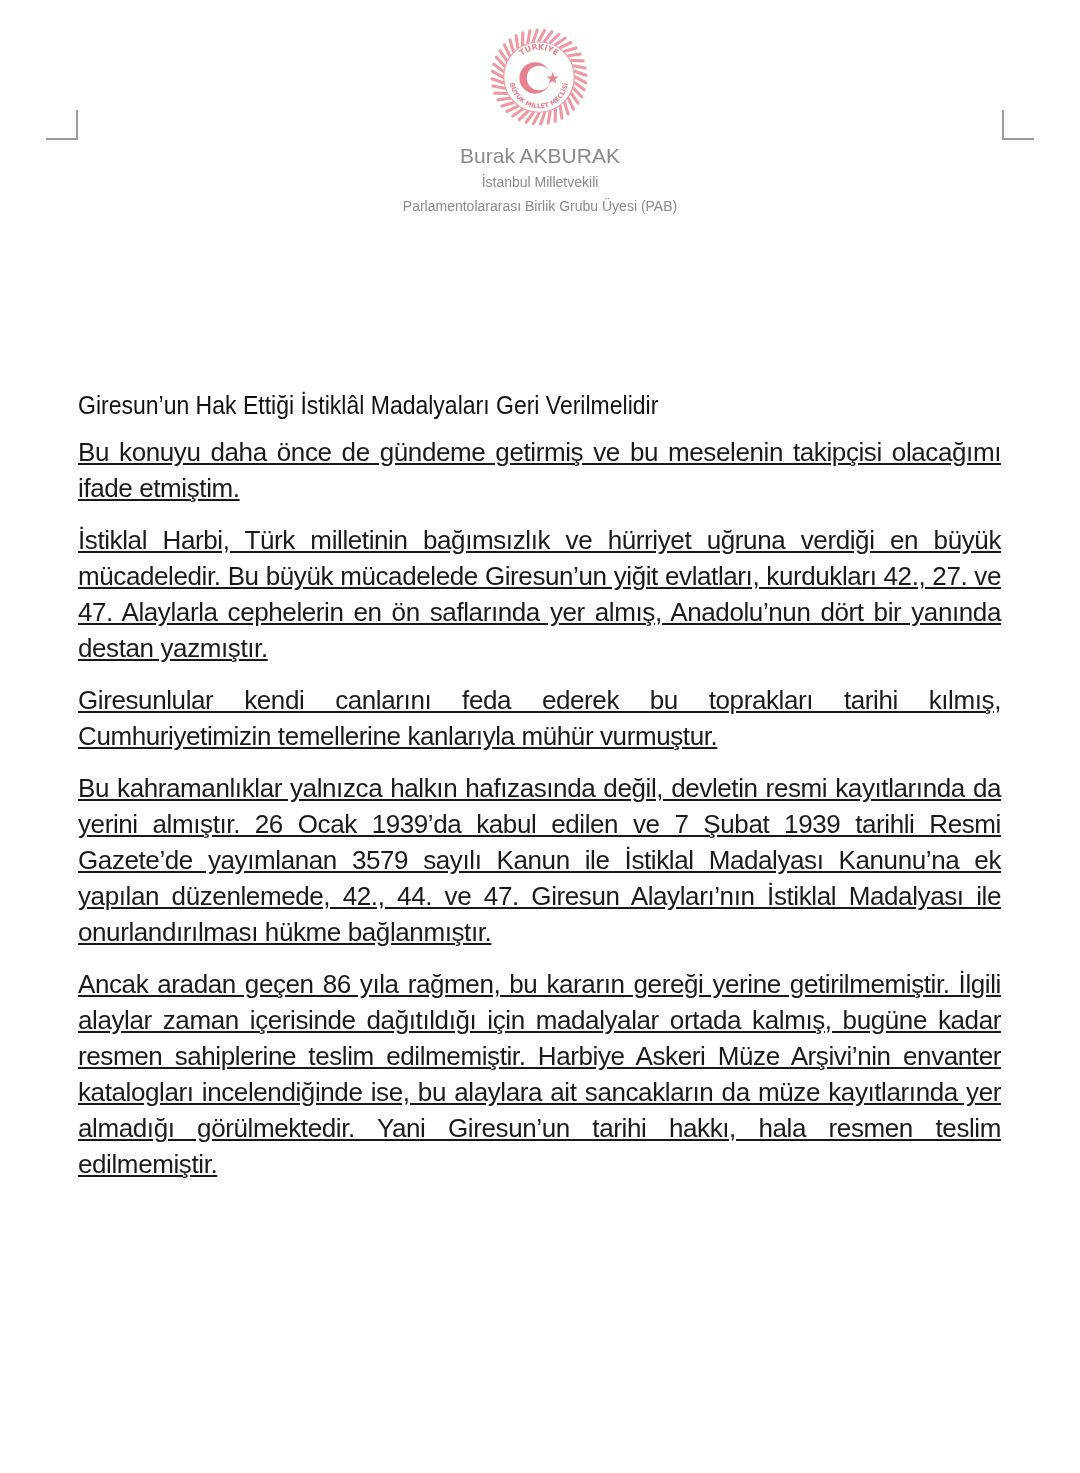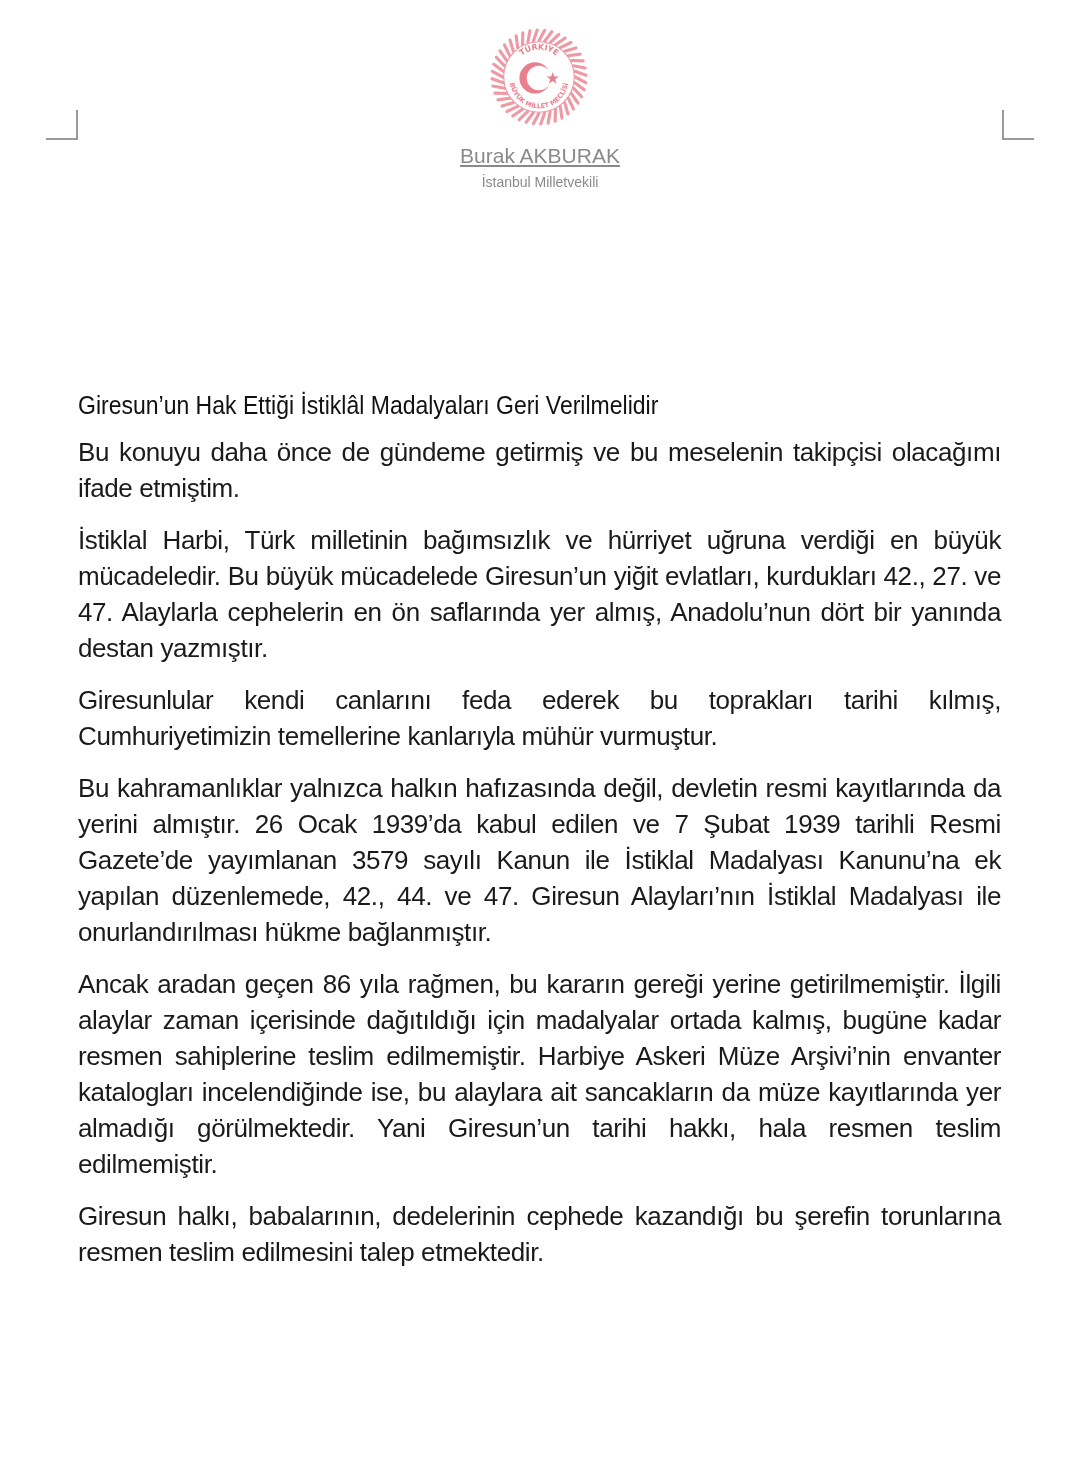--- a/index.html
+++ b/index.html
@@ -3,26 +3,26 @@
 <meta charset="utf-8">
 <style>
   html, body { margin: 0; padding: 0; background: #ffffff; }
   body { width: 1080px; height: 1473px; position: relative; overflow: hidden;
          font-family: "Liberation Sans", sans-serif; color: #1a1a1a; }
   .crop { position: absolute; border-color: #9a9a9a; border-style: solid; }
   .crop-left { left: 46px; top: 110px; width: 30px; height: 28px; border-width: 0 2px 2px 0; }
   .crop-right { left: 1002px; top: 110px; width: 30px; height: 28px; border-width: 0 0 2px 2px; }
   .emblem { position: absolute; left: 490px; top: 28px; width: 98px; height: 98px; }
   .header { position: absolute; top: 142px; left: 0; width: 1080px; text-align: center; color: #8a8a8a; }
-  .header .name { font-size: 21px; line-height: 28px; text-decoration: underline; }
+  .header .name { font-size: 21px; line-height: 28px; }
   .header .line { font-size: 14px; line-height: 24px; }
   .content { position: absolute; left: 78px; top: 388px; width: 923px; }
   .title { font-size: 25px; line-height: 34px; margin: 0 0 12px 0; color: #111; font-weight: normal;
            transform: scaleX(0.92); transform-origin: left; white-space: nowrap; }
-  .para { font-size: 26px; line-height: 36px; text-align: justify; margin: 0 0 16px 0; color: #1a1a1a; letter-spacing: -0.4px; }
+  .para { font-size: 26px; line-height: 36px; text-align: justify; margin: 0 0 16px 0; color: #1a1a1a; letter-spacing: -0.4px; text-decoration: underline; }
 </style>
 </head>
 <body>
 
 <div class="crop crop-left"></div>
 <div class="crop crop-right"></div>
 
 <svg class="emblem" viewBox="0 0 100 100">
   <defs>
     <path id="arcTop" d="M 22 50 A 28 28 0 0 1 78 50"></path>
@@ -78,23 +78,23 @@
     <textPath href="#arcBot" startOffset="50%" text-anchor="middle">BÜYÜK MİLLET MECLİSİ</textPath>
   </text>
   <circle cx="46" cy="51" r="16" fill="#e8808e"></circle>
   <circle cx="50" cy="51" r="12.5" fill="#fff"></circle>
   <polygon points="64,45 65.6,49.5 70.3,49.5 66.5,52.3 67.9,56.8 64,54 60.1,56.8 61.5,52.3 57.7,49.5 62.4,49.5" fill="#e8808e"></polygon>
 </svg>
 
 <div class="header">
   <div class="name">Burak AKBURAK</div>
   <div class="line">İstanbul Milletvekili</div>
+  <div class="line">Parlamentolararası Birlik Grubu Üyesi (PAB)</div>
 </div>
 
 <div class="content">
   <h1 class="title">Giresun’un Hak Ettiği İstiklâl Madalyaları Geri Verilmelidir</h1>
   <p class="para">Bu konuyu daha önce de gündeme getirmiş ve bu meselenin takipçisi olacağımı ifade etmiştim.</p>
   <p class="para">İstiklal Harbi, Türk milletinin bağımsızlık ve hürriyet uğruna verdiği en büyük mücadeledir. Bu büyük mücadelede Giresun’un yiğit evlatları, kurdukları 42., 27. ve 47. Alaylarla cephelerin en ön saflarında yer almış, Anadolu’nun dört bir yanında destan yazmıştır.</p>
   <p class="para">Giresunlular kendi canlarını feda ederek bu toprakları tarihi kılmış, Cumhuriyetimizin temellerine kanlarıyla mühür vurmuştur.</p>
   <p class="para">Bu kahramanlıklar yalnızca halkın hafızasında değil, devletin resmi kayıtlarında da yerini almıştır. 26 Ocak 1939’da kabul edilen ve 7 Şubat 1939 tarihli Resmi Gazete’de yayımlanan 3579 sayılı Kanun ile İstiklal Madalyası Kanunu’na ek yapılan düzenlemede, 42., 44. ve 47. Giresun Alayları’nın İstiklal Madalyası ile onurlandırılması hükme bağlanmıştır.</p>
   <p class="para">Ancak aradan geçen 86 yıla rağmen, bu kararın gereği yerine getirilmemiştir. İlgili alaylar zaman içerisinde dağıtıldığı için madalyalar ortada kalmış, bugüne kadar resmen sahiplerine teslim edilmemiştir. Harbiye Askeri Müze Arşivi’nin envanter katalogları incelendiğinde ise, bu alaylara ait sancakların da müze kayıtlarında yer almadığı görülmektedir. Yani Giresun’un tarihi hakkı, hala resmen teslim edilmemiştir.</p>
-  <p class="para">Giresun halkı, babalarının, dedelerinin cephede kazandığı bu şerefin torunlarına resmen teslim edilmesini talep etmektedir.</p>
 </div>
 
 </body></html>

